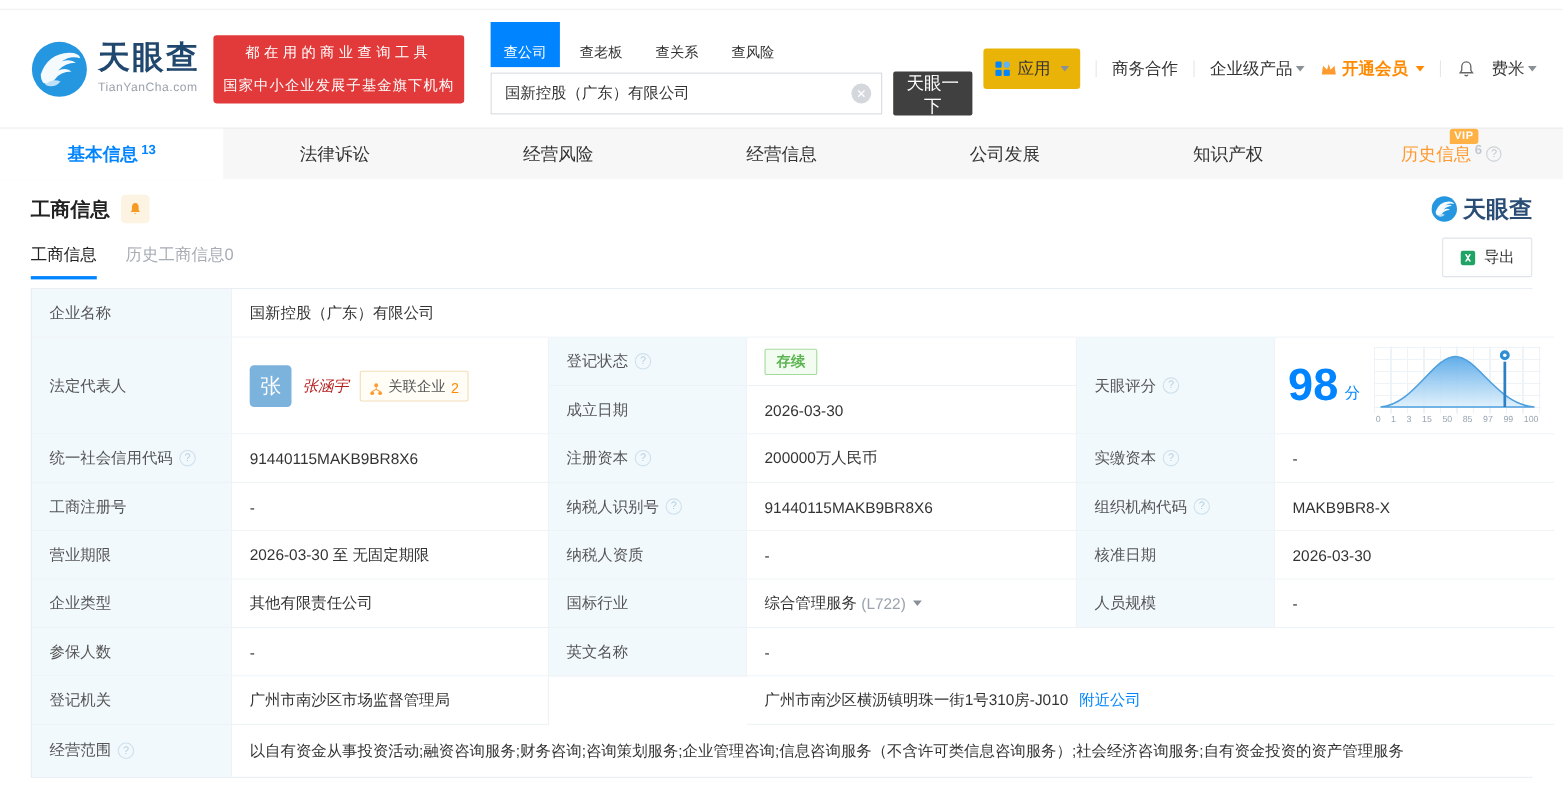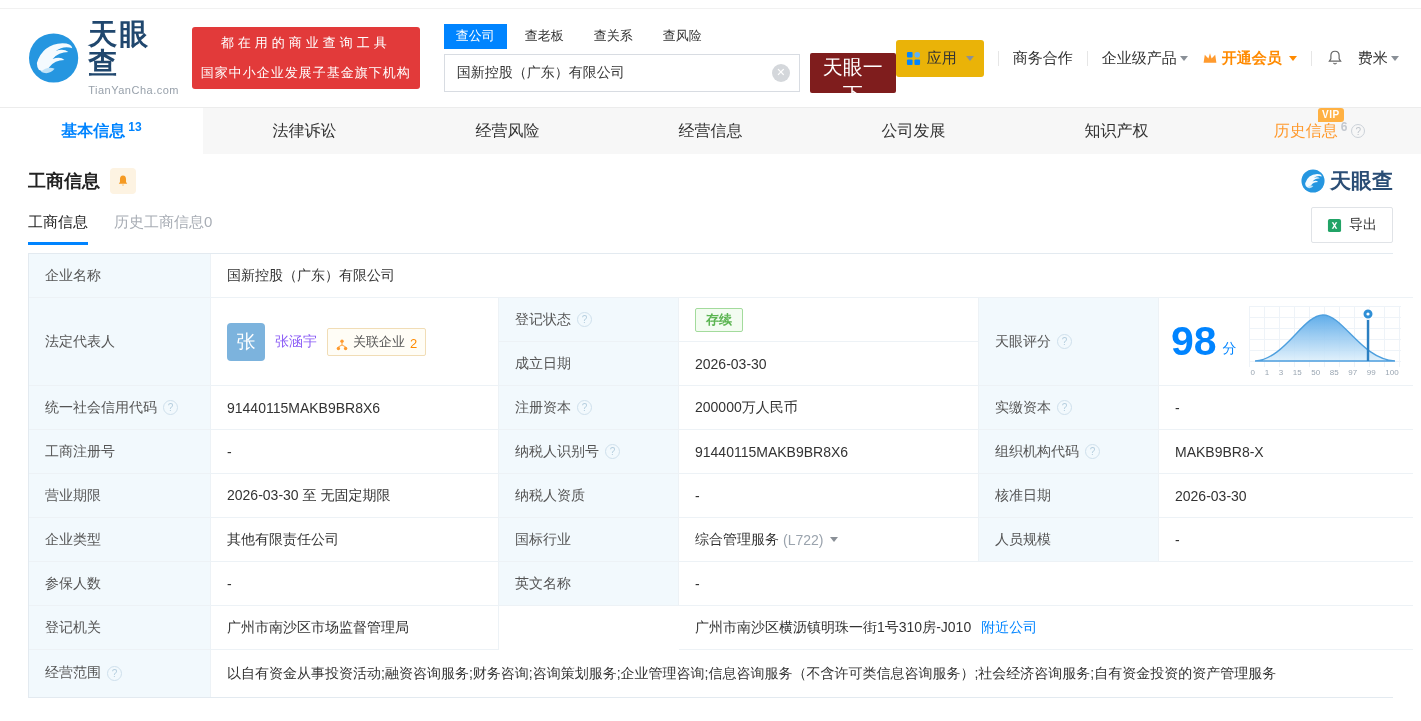--- a/index.html
+++ b/index.html
@@ -14,27 +14,27 @@
   .header { display:flex; align-items:center; padding:11px 24px 11px 28px; }
   .logo { display:flex; align-items:center; gap:9px; }
   .logo-text .cn { font-size:29px; font-weight:700; color:#20476e; letter-spacing:2px; line-height:1; }
   .logo-text .en { font-size:11px; color:#98a1ab; margin-top:6px; letter-spacing:.5px; }
   .slogan { margin-left:12px; background:#e23a3a; color:#fff; border-radius:3px; padding:7px 9px; text-align:center; }
   .slogan .l1 { font-size:13px; letter-spacing:4px; white-space:nowrap; }
   .slogan .l2 { font-size:13px; letter-spacing:1px; margin-top:12px; white-space:nowrap; }
 
   .searchbox { margin-left:24px; }
   .stabs { display:flex; gap:6px; font-size:13px; }
-  .stab { padding:3px 12px 4px; color:#333; cursor:pointer; }
+  .stab { padding:19px 12px 4px; color:#333; cursor:pointer; }
   .stab.active { background:#0084ff; color:#fff; }
   .sline { display:flex; align-items:center; margin-top:4px; }
   .sinput-wrap { position:relative; }
   .sinput { width:356px; height:38px; border:1px solid #d8dce2; padding:0 36px 0 12px; font-size:14px; color:#333; outline:none; font-family:inherit; }
   .sclear { position:absolute; right:10px; top:10px; width:18px; height:18px; border-radius:50%; background:#d4d7db; color:#fff; font-size:11px; display:flex; align-items:center; justify-content:center; cursor:pointer; }
-  .sbtn { width:86px; height:40px; background:#7f1d1d; color:#fff; border:none; font-size:20px; margin-left:10px; border-radius:2px; cursor:pointer; font-family:inherit; }
+  .sbtn { width:72px; height:40px; background:#404040; color:#fff; border:none; font-size:16px; margin-left:10px; border-radius:2px; cursor:pointer; font-family:inherit; }
 
   .hnav { margin-left:auto; display:flex; align-items:center; gap:14px; font-size:15px; color:#333; white-space:nowrap; }
   .apps-chip { display:flex; align-items:center; gap:6px; background:#eab308; padding:9px 10px; border-radius:3px; cursor:pointer; }
   .caret { width:0; height:0; border-left:4px solid transparent; border-right:4px solid transparent; border-top:5px solid #8a9097; display:inline-block; margin-left:3px; }
   .caret.orange { border-top-color:#ff8a00; }
   .vr { width:1px; height:15px; background:#e6e6e6; }
   .navlink { cursor:pointer; display:flex; align-items:center; }
   .vip-link { color:#ff8a00; font-weight:600; display:flex; align-items:center; gap:4px; cursor:pointer; }
   .bellbtn { cursor:pointer; display:flex; align-items:center; }
 
@@ -70,21 +70,21 @@
   .span-rest { grid-column:2 / -1; }
   .span-right { grid-column:4 / -1; }
   .rs2 { grid-row:span 2; }
   .noR { border-right:none; }
   .noB { border-bottom:none; }
   .q { display:inline-flex; flex:none; width:15px; height:15px; border-radius:50%; border:1px solid #cfe0ec; color:#b5cede; font-size:10px; align-items:center; justify-content:center; margin-left:6px; }
   .q::before { content:"?"; }
   .dim-sub { color:#9aa3ad; margin-left:4px; }
 
   .av { width:38px; height:38px; border-radius:4px; background:#7cb3dd; color:#fff; font-size:19px; display:flex; align-items:center; justify-content:center; margin-right:10px; flex:none; }
-  .replink { color:#8b5cf6; margin-right:10px; cursor:pointer; }
+  .replink { color:#b91c1c; margin-right:10px; cursor:pointer;font-style:italic; }
   .relb { display:inline-flex; align-items:flex-end; gap:5px; border:1px solid #f1ddb6; background:#fffdf6; border-radius:2px; padding:4px 8px; font-size:13px; color:#555; cursor:pointer; }
   .relb .n { color:#ff8a00; }
   .stb { border:1px solid #a3db9c; background:#f3fcf1; color:#5cb552; font-size:13px; padding:2px 10px; border-radius:2px;font-weight:bold; }
 
   .scorecell { gap:12px; padding:4px 12px; }
   .scnum { font-size:41px; font-weight:700; color:#0084ff; line-height:1; }
   .scunit { font-size:14px; color:#0084ff; align-self:center; margin-top:14px; margin-left:-6px; }
   .curve { width:152px; display:flex; flex-direction:column; margin-left:auto; }
   .curve .plot { background-image:
       repeating-linear-gradient(to right, #eef3f8 0 1px, transparent 1px 15px),

